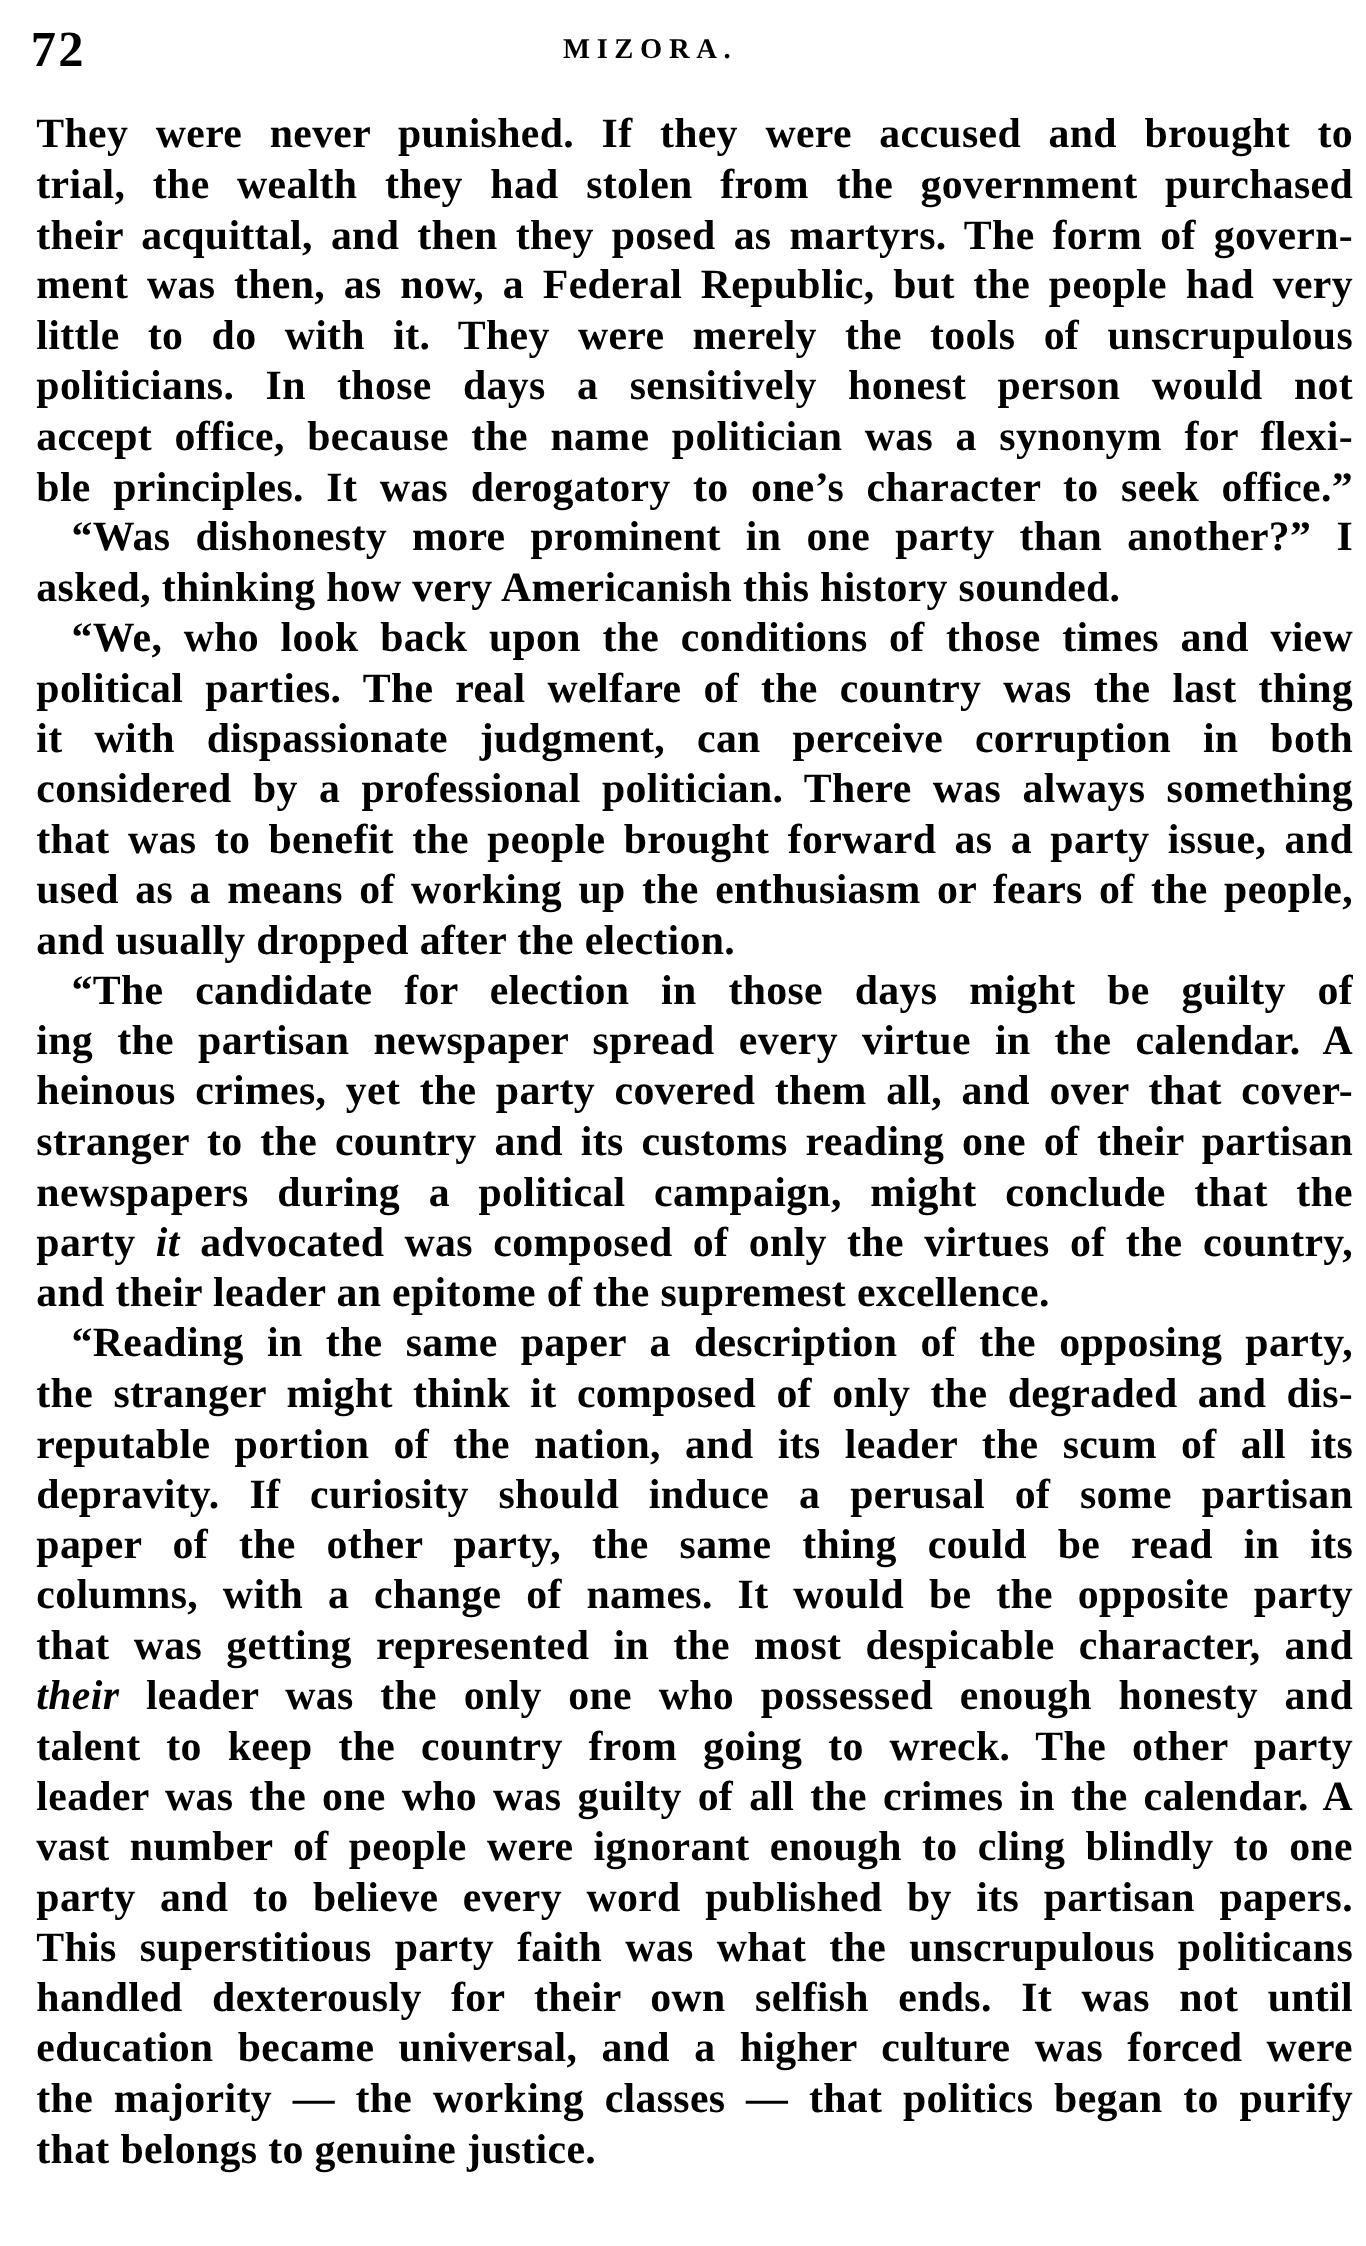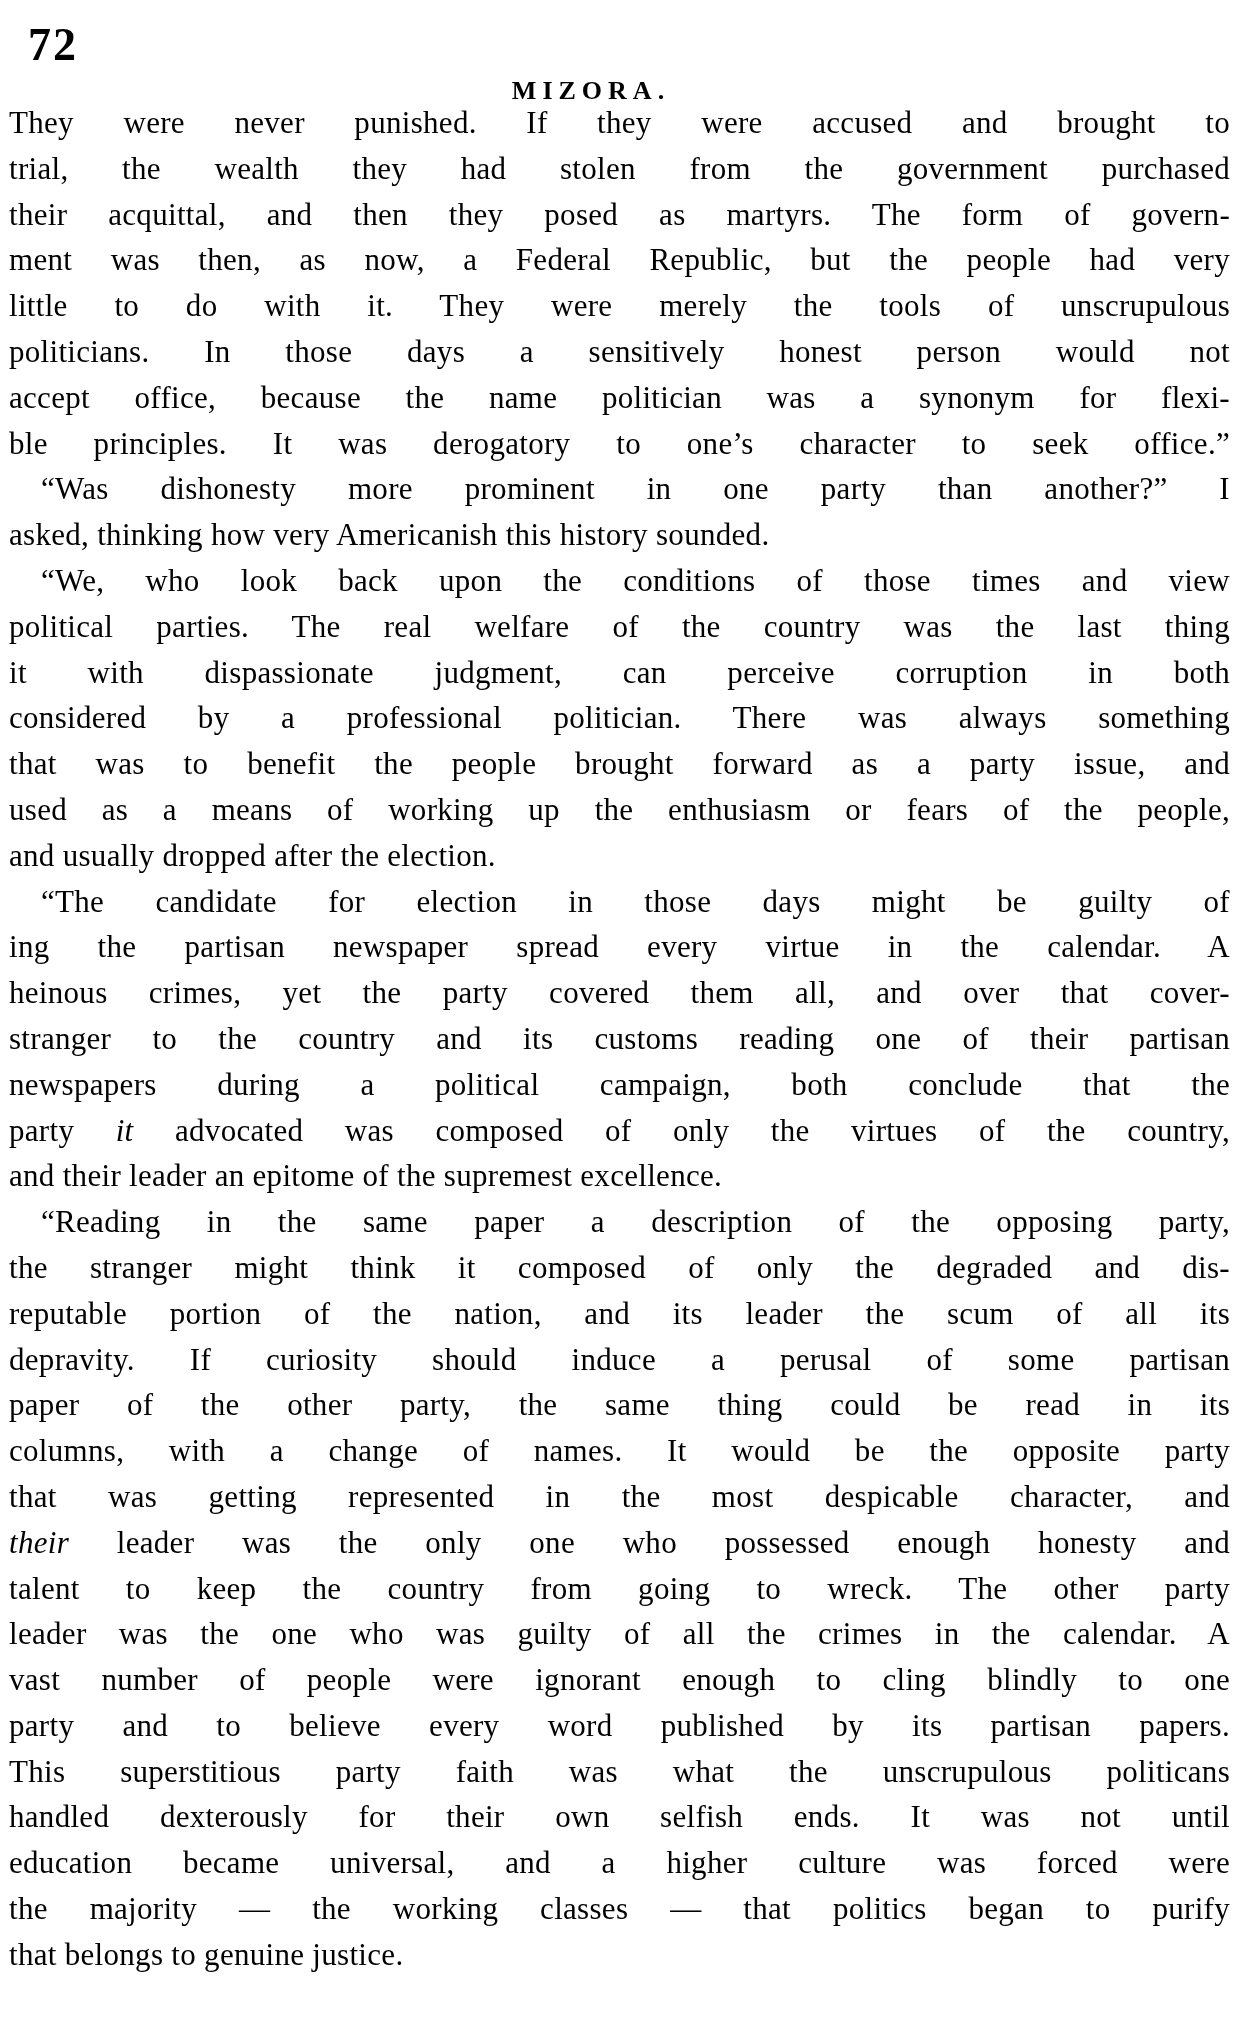--- a/index.html
+++ b/index.html
@@ -25,28 +25,27 @@
     letter-spacing: 2px;
   }
   .running-title {
     position: absolute;
     left: 0; right: 60px;
     top: 30px;
     text-align: center;
     font-size: 26px;
     font-weight: 700;
     letter-spacing: 6px;
-    margin-top: 46px;
   }
   .body-text {
     box-sizing: border-box;
     margin-top: 28px;
-    padding: 0 12px 0 9px;
-    font-size: 31px;
-    font-weight: 400;
+    padding: 0 12px 0 33px;
+    font-size: 38px;
+    font-weight: 700;
     letter-spacing: 0.3px;
     line-height: 45.8px;
   }
   .para { margin: 0; }
   .line {
     height: 45.8px;
     overflow: hidden;
     text-align: justify;
     text-align-last: justify;
   }
@@ -84,21 +83,21 @@
         <div class="line"><span>considered by a professional politician. There was always something</span></div>
         <div class="line"><span>that was to benefit the people brought forward as a party issue, and</span></div>
         <div class="line"><span>used as a means of working up the enthusiasm or fears of the people,</span></div>
         <div class="line last"><span>and usually dropped after the election.</span></div>
       </div>
       <div class="para">
         <div class="line indent"><span>“The candidate for election in those days might be guilty of</span></div>
         <div class="line"><span>ing the partisan newspaper spread every virtue in the calendar. A</span></div>
         <div class="line"><span>heinous crimes, yet the party covered them all, and over that cover-</span></div>
         <div class="line"><span>stranger to the country and its customs reading one of their partisan</span></div>
-        <div class="line"><span>newspapers during a political campaign, both conclude that the</span></div>
+        <div class="line"><span>newspapers during a political campaign, might conclude that the</span></div>
         <div class="line"><span>party </span><span class="it">it</span><span> advocated was composed of only the virtues of the country,</span></div>
         <div class="line last"><span>and their leader an epitome of the supremest excellence.</span></div>
       </div>
       <div class="para">
         <div class="line indent"><span>“Reading in the same paper a description of the opposing party,</span></div>
         <div class="line"><span>the stranger might think it composed of only the degraded and dis-</span></div>
         <div class="line"><span>reputable portion of the nation, and its leader the scum of all its</span></div>
         <div class="line"><span>depravity. If curiosity should induce a perusal of some partisan</span></div>
         <div class="line"><span>paper of the other party, the same thing could be read in its</span></div>
         <div class="line"><span>columns, with a change of names. It would be the opposite party</span></div>

